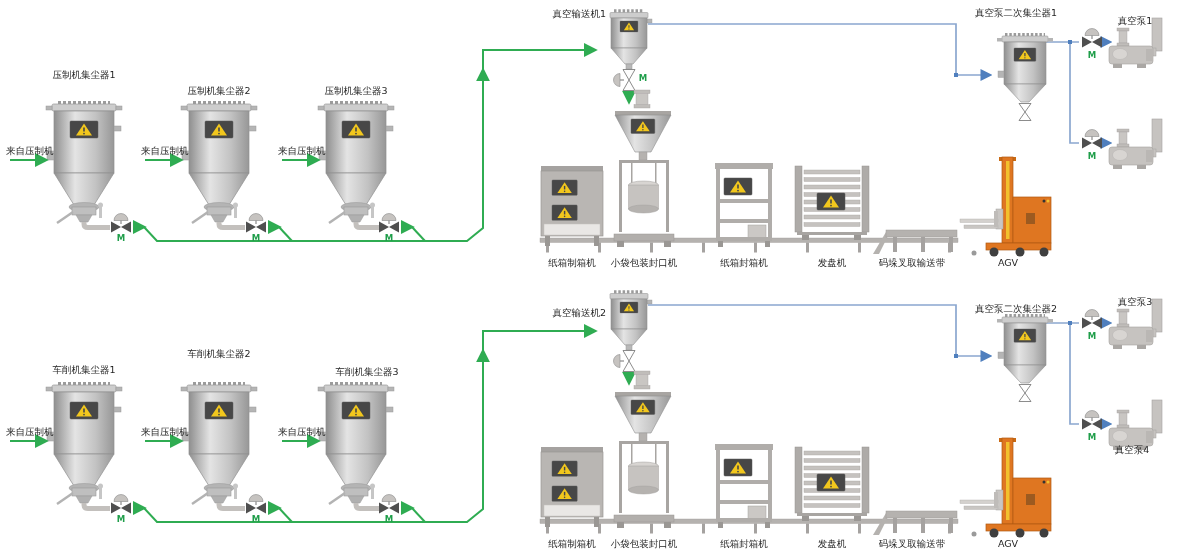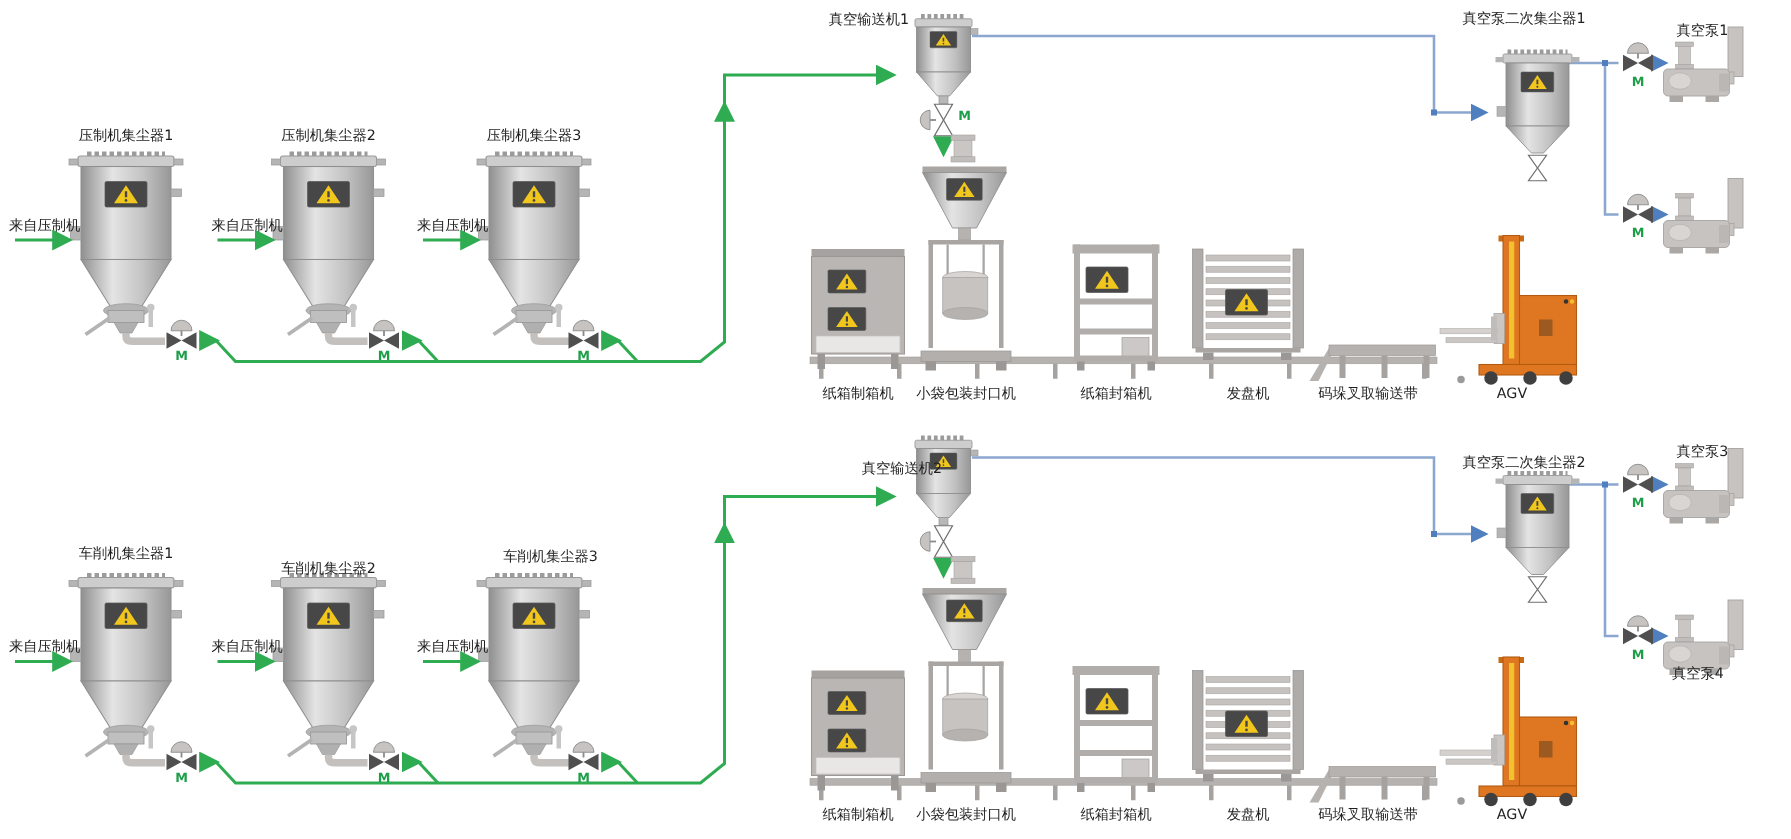--- a/index.html
+++ b/index.html
@@ -261,21 +261,21 @@
       <use href="#forkconveyor" x="873" y="228"></use>
       <use href="#agv" x="958" y="157"></use>
     </g>
   </defs>
 
   <use href="#rowgfx" y="0"></use>
   <use href="#rowgfx" y="281"></use>
 </svg>
 
 <div class="labels" id="row1-labels">
-  <div class="lbl ctr" style="left:34px;top:86px;width:100px">压制机集尘器1</div>
+  <div class="lbl ctr" style="left:34px;top:70px;width:100px">压制机集尘器1</div>
   <div class="lbl ctr" style="left:169px;top:86px;width:100px">压制机集尘器2</div>
   <div class="lbl ctr" style="left:306px;top:86px;width:100px">压制机集尘器3</div>
   <div class="lbl" style="left:6px;top:146px">来自压制机</div>
   <div class="lbl" style="left:141px;top:146px">来自压制机</div>
   <div class="lbl" style="left:278px;top:146px">来自压制机</div>
   <div class="lbl rgt" style="left:538px;top:9px;width:68px">真空输送机1</div>
   <div class="lbl ctr" style="left:966px;top:8px;width:100px">真空泵二次集尘器1</div>
   <div class="lbl ctr" style="left:1100px;top:16px;width:70px">真空泵1</div>
   <div class="lbl ctr" style="left:1097px;top:180px;width:70px"></div>
   <div class="lbl ctr" style="left:522px;top:258px;width:100px">纸箱制箱机</div>
@@ -287,26 +287,26 @@
   <div class="m" style="left:115px;top:234px">M</div>
   <div class="m" style="left:250px;top:234px">M</div>
   <div class="m" style="left:383px;top:234px">M</div>
   <div class="m" style="left:637px;top:74px">M</div>
   <div class="m" style="left:1086px;top:51px">M</div>
   <div class="m" style="left:1086px;top:152px">M</div>
 </div>
 
 <div class="labels" id="row2-labels">
   <div class="lbl ctr" style="left:34px;top:84px;width:100px">车削机集尘器1</div>
-  <div class="lbl ctr" style="left:169px;top:94px;width:100px">车削机集尘器2</div>
+  <div class="lbl ctr" style="left:169px;top:68px;width:100px">车削机集尘器2</div>
   <div class="lbl ctr" style="left:317px;top:86px;width:100px">车削机集尘器3</div>
   <div class="lbl" style="left:6px;top:146px">来自压制机</div>
   <div class="lbl" style="left:141px;top:146px">来自压制机</div>
   <div class="lbl" style="left:278px;top:146px">来自压制机</div>
-  <div class="lbl rgt" style="left:560px;top:27px;width:68px">真空输送机2</div>
+  <div class="lbl rgt" style="left:538px;top:27px;width:68px">真空输送机2</div>
   <div class="lbl ctr" style="left:966px;top:23px;width:100px">真空泵二次集尘器2</div>
   <div class="lbl ctr" style="left:1100px;top:16px;width:70px">真空泵3</div>
   <div class="lbl ctr" style="left:1097px;top:164px;width:70px">真空泵4</div>
   <div class="lbl ctr" style="left:522px;top:258px;width:100px">纸箱制箱机</div>
   <div class="lbl ctr" style="left:594px;top:258px;width:100px">小袋包装封口机</div>
   <div class="lbl ctr" style="left:694px;top:258px;width:100px">纸箱封箱机</div>
   <div class="lbl ctr" style="left:782px;top:258px;width:100px">发盘机</div>
   <div class="lbl ctr" style="left:862px;top:258px;width:100px">码垛叉取输送带</div>
   <div class="lbl ctr" style="left:978px;top:258px;width:60px">AGV</div>
   <div class="m" style="left:115px;top:234px">M</div>

